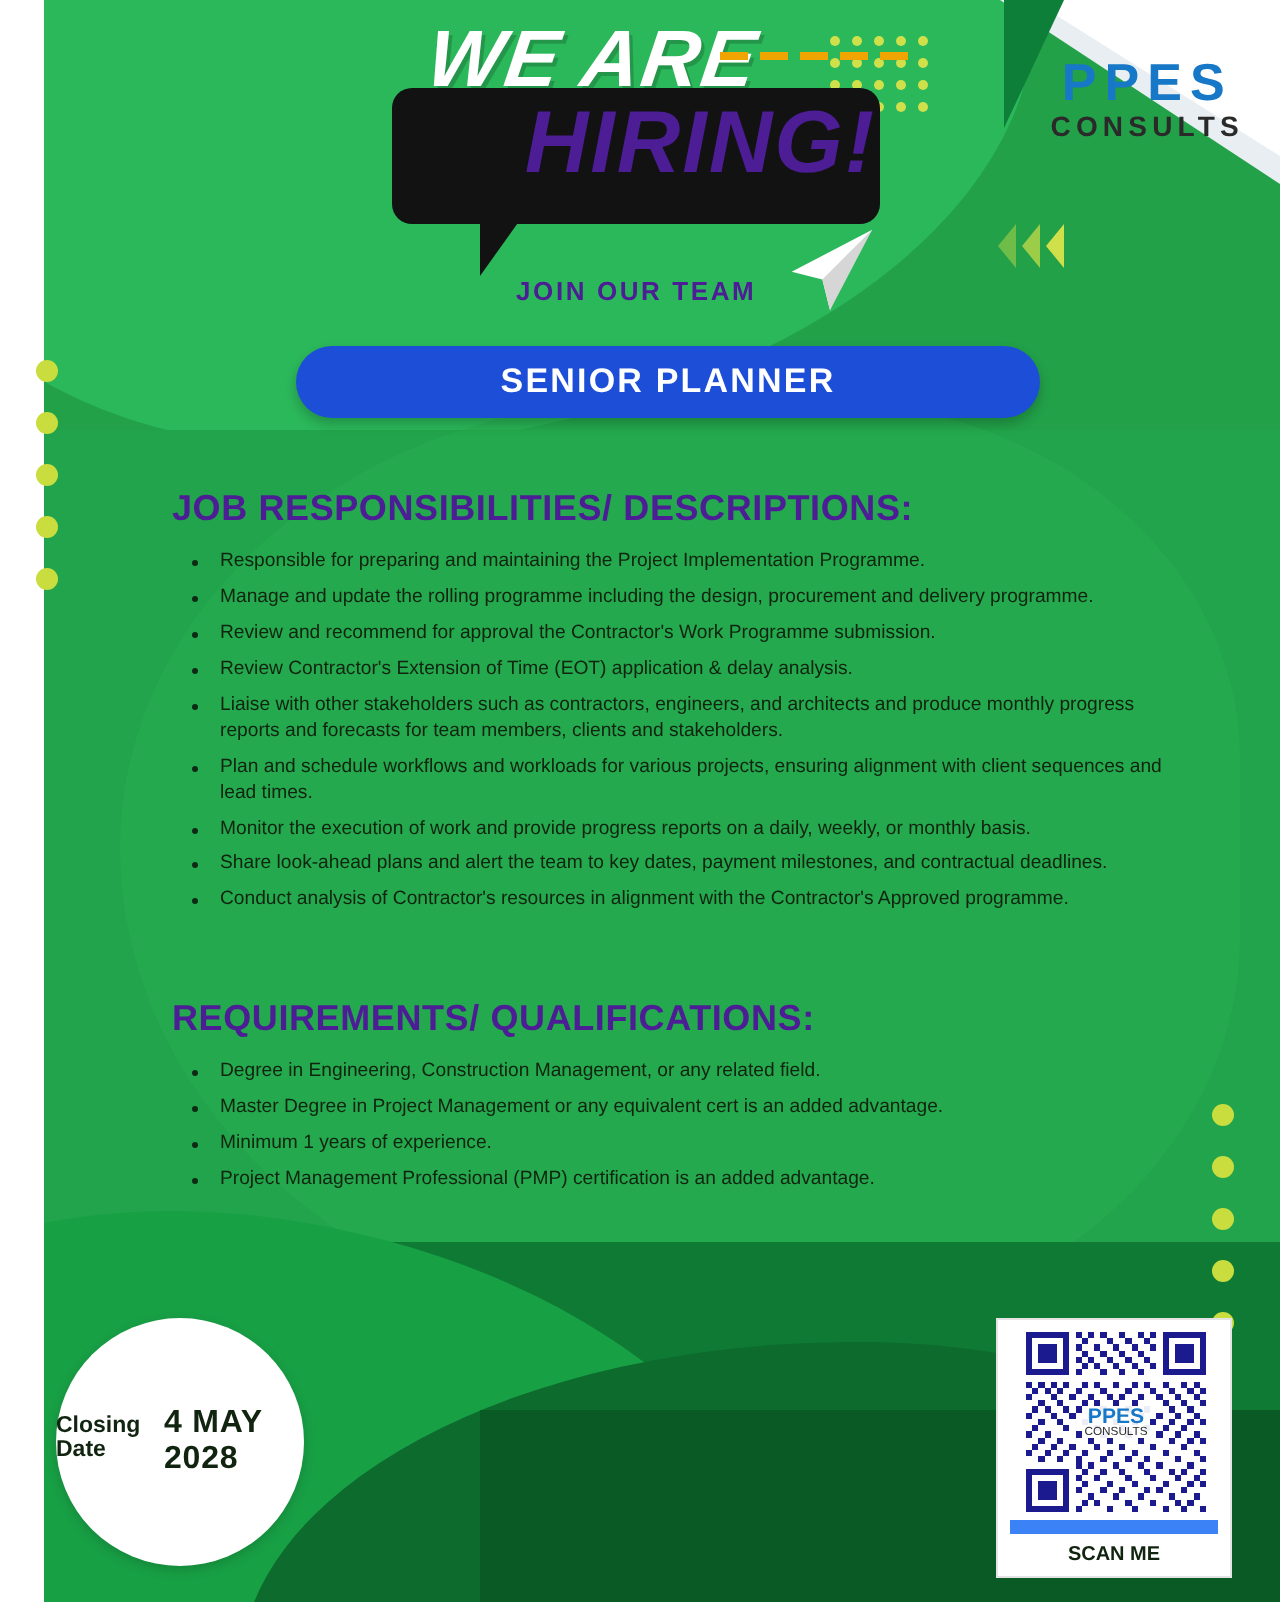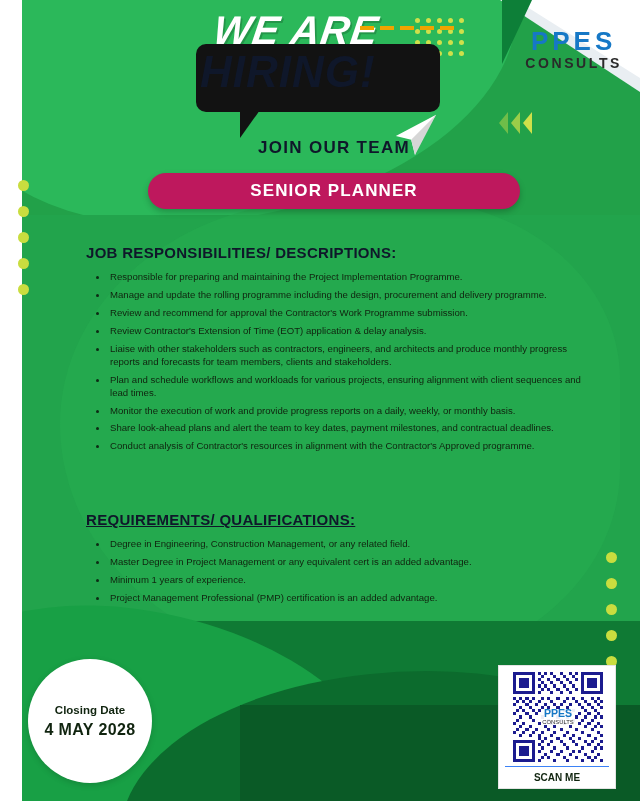--- a/index.html
+++ b/index.html
@@ -216,34 +216,34 @@
     position: absolute;
     left: 44px; bottom: -26px;
     width: 0; height: 0;
     border-left: 20px solid #121212;
     border-bottom: 28px solid transparent;
   }
   .hiring {
     position: absolute;
     left: 200px; top: 47px;
     width: 238px;
-    text-align: left;
+    text-align: right;
     font-size: 44px;
     font-weight: 700;
     font-style: italic;
-    color: #0f172a;
+    color: #4c1d95;
     letter-spacing: 1px;
     z-index: 7;
   }
   .join-team {
     position: absolute;
     left: 258px; top: 138px;
-    font-size: 17px;
-    font-weight: 700;
-    color: #0f172a;
+    font-size: 13px;
+    font-weight: 700;
+    color: #4c1d95;
     letter-spacing: 1.3px;
     z-index: 6;
   }
   .paper-plane {
     position: absolute;
     left: 392px; top: 110px;
     width: 46px; height: 48px;
     z-index: 7;
   }
 
@@ -266,21 +266,21 @@
     font-weight: 700;
     color: #2a2a2a;
     letter-spacing: 2.6px;
   }
 
   
   .title-bar {
     position: absolute;
     left: 148px; top: 173px;
     width: 372px; height: 36px;
-    background: #be185d;
+    background: #1d4ed8;
     border-radius: 18px / 50%;
     z-index: 6;
     display: flex;
     align-items: center;
     justify-content: center;
     box-shadow: 0 3px 6px rgba(0,0,0,.22);
   }
   .title-bar span {
     color: #ffffff;
     font-size: 17px;
@@ -289,23 +289,23 @@
   }
 
   
   .content {
     position: absolute;
     left: 86px; top: 244px;
     width: 500px;
     z-index: 5;
   }
   .section-title {
-    font-size: 15px;
-    font-weight: 700;
-    color: #0f172a;
+    font-size: 18px;
+    font-weight: 700;
+    color: #4c1d95;
     letter-spacing: .3px;
     margin: 0 0 10px 0;
   }
   ul.bullets {
     list-style: none;
     margin: 0 0 0 6px;
     padding: 0;
   }
   ul.bullets li {
     position: relative;
@@ -316,32 +316,32 @@
     color: #10240f;
   }
   ul.bullets li:before {
     content: "";
     position: absolute;
     left: 4px; top: 5px;
     width: 3px; height: 3px;
     border-radius: 50%;
     background: #0d2b14;
   }
-  .section-two { margin-top: 58px; text-decoration: underline; }
+  .section-two { margin-top: 42px; }
 
   
   .closing-badge {
     position: absolute;
     left: 28px; bottom: 18px;
     width: 124px; height: 124px;
     background: #ffffff;
     border-radius: 50%;
     z-index: 6;
     display: flex;
-    flex-direction: column;
+    flex-direction: row;
     align-items: center;
     justify-content: center;
     box-shadow: 0 2px 6px rgba(0,0,0,.16);
   }
   .closing-label {
     font-size: 11.5px;
     font-weight: 700;
     color: #10240f;
     margin-bottom: 5px;
   }
@@ -365,21 +365,21 @@
   .qr-img {
     width: 106px; height: 90px;
     display: block;
   }
   .scan-me {
     text-align: center;
     font-size: 10px;
     font-weight: 700;
     color: #10240f;
     padding: 5px 0 5px 0;
-    border-top: 1px solid #3b82f6;
+    border-top: 7px solid #3b82f6;
     margin-top: 4px;
   }
 </style>
 </head>
 <body>
 
 <div class="poster">
 
   <div class="bg-dark-top"></div>
   <div class="bg-swoosh-top"></div>

